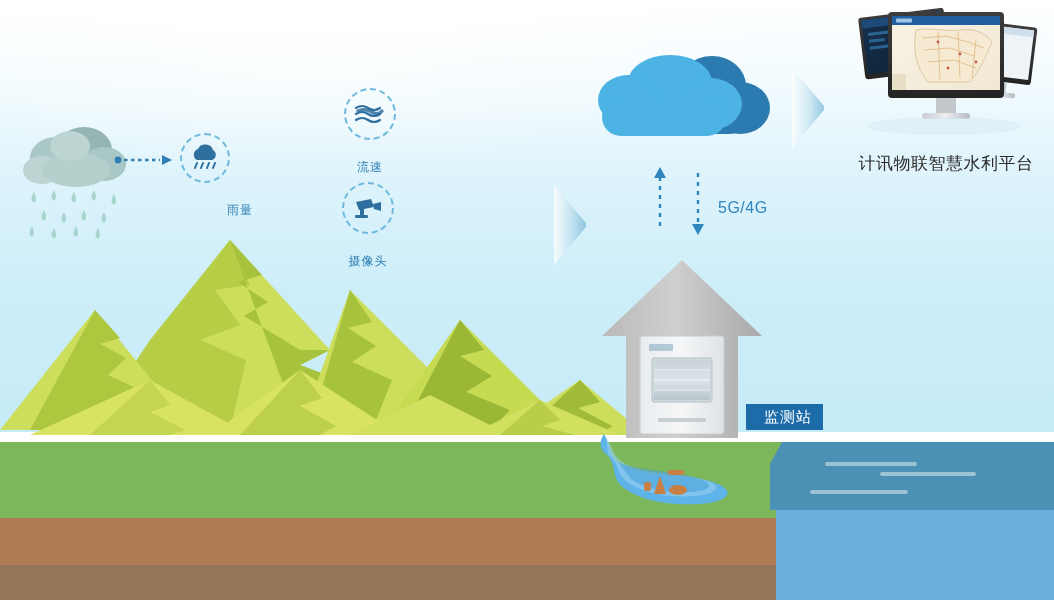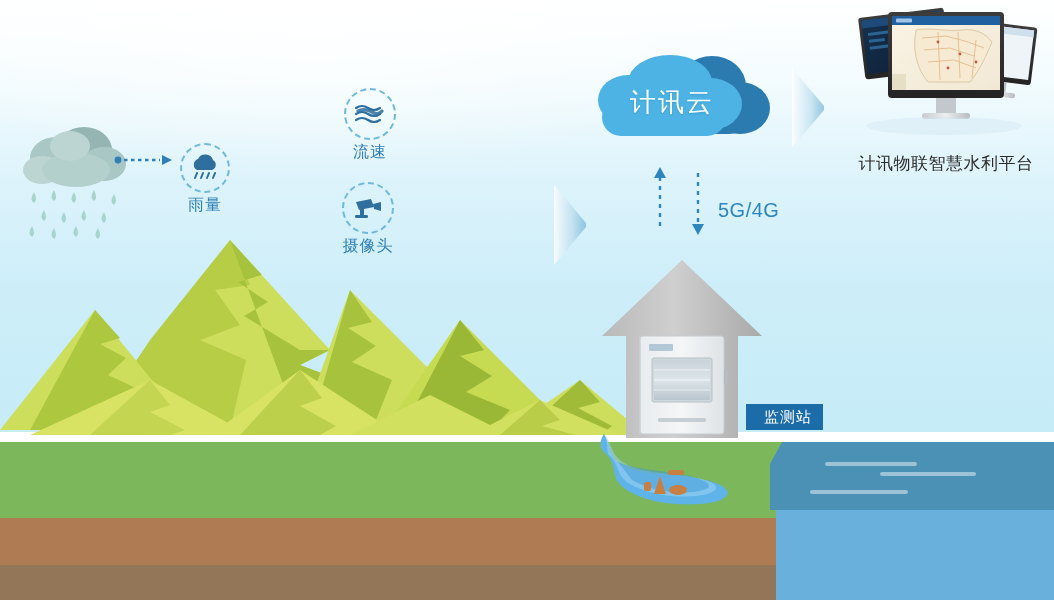--- a/index.html
+++ b/index.html
@@ -50,26 +50,26 @@
 
   
   .sensor{position:absolute;width:96px;text-align:center;}
   .sensor .circle{
     width:52px;height:52px;margin:0 auto;
     border:2px dashed #6fb9dd;border-radius:50%;
     box-sizing:border-box;
     display:flex;align-items:center;justify-content:center;
   }
   .sensor .slabel{
-    margin-top:2px;
-    font-size:16px;color:#2e7fb5;
+    margin-top:19px;
+    font-size:12px;color:#2e7fb5;
     letter-spacing:1px;
     white-space:nowrap;
   }
-  #sensor-rain{left:157px;top:143px;}
+  #sensor-rain{left:157px;top:133px;text-align:right;}
   #sensor-rain .circle{width:50px;height:50px;}
   #sensor-rain .slabel{color:#2e7fb5;}
 
   #sensor-velocity{left:322px;top:88px;}
   #sensor-camera{left:320px;top:182px;}
   #sensor-speaker{left:441px;top:86px;}
   #sensor-flow{left:441px;top:180px;}
   #sensor-level{left:441px;top:262px;}
 
   
@@ -85,21 +85,21 @@
     font-size:26px;color:#ffffff;
     letter-spacing:2px;
     font-family:"Liberation Sans","DejaVu Sans",sans-serif;
     text-shadow:0 1px 2px rgba(0,60,100,.18);
   }
 
   
   #link-5g{left:645px;top:165px;width:150px;height:72px;}
   #link-5g-label{
     left:718px;top:199px;
-    font-size:20px;color:#2e86be;
+    font-size:16px;color:#2e86be;
     letter-spacing:.5px;
   }
 
   
   #station{left:600px;top:258px;width:164px;height:180px;}
   #station-badge{
     left:746px;top:404px;
     background:#1b6ca8;color:#fff;
     font-size:15px;
     padding:5px 11px 6px 18px;
@@ -292,21 +292,20 @@
         <rect x="88" y="48" width="66" height="34" rx="17"></rect>
       </g>
       <g fill="#4cb3e4">
         <ellipse cx="78" cy="30" rx="42" ry="27"></ellipse>
         <ellipse cx="36" cy="48" rx="30" ry="25"></ellipse>
         <ellipse cx="118" cy="52" rx="32" ry="26"></ellipse>
         <rect x="10" y="46" width="124" height="38" rx="19"></rect>
       </g>
     </svg>
   </div>
-  <div class="abs" id="cloud-label">计讯云</div>
 
   <div class="abs" id="link-5g">
     <svg width="150" height="72" viewBox="0 0 150 72">
 
       <g stroke="#2e86be" stroke-width="2.4">
         <line x1="15" y1="12" x2="15" y2="64" stroke-dasharray="4 5"></line>
       </g>
       <polygon points="15,2 21,13 9,13" fill="#2e86be"></polygon>
       <circle cx="15" cy="10" r="2.6" fill="#2e86be"></circle>
 

